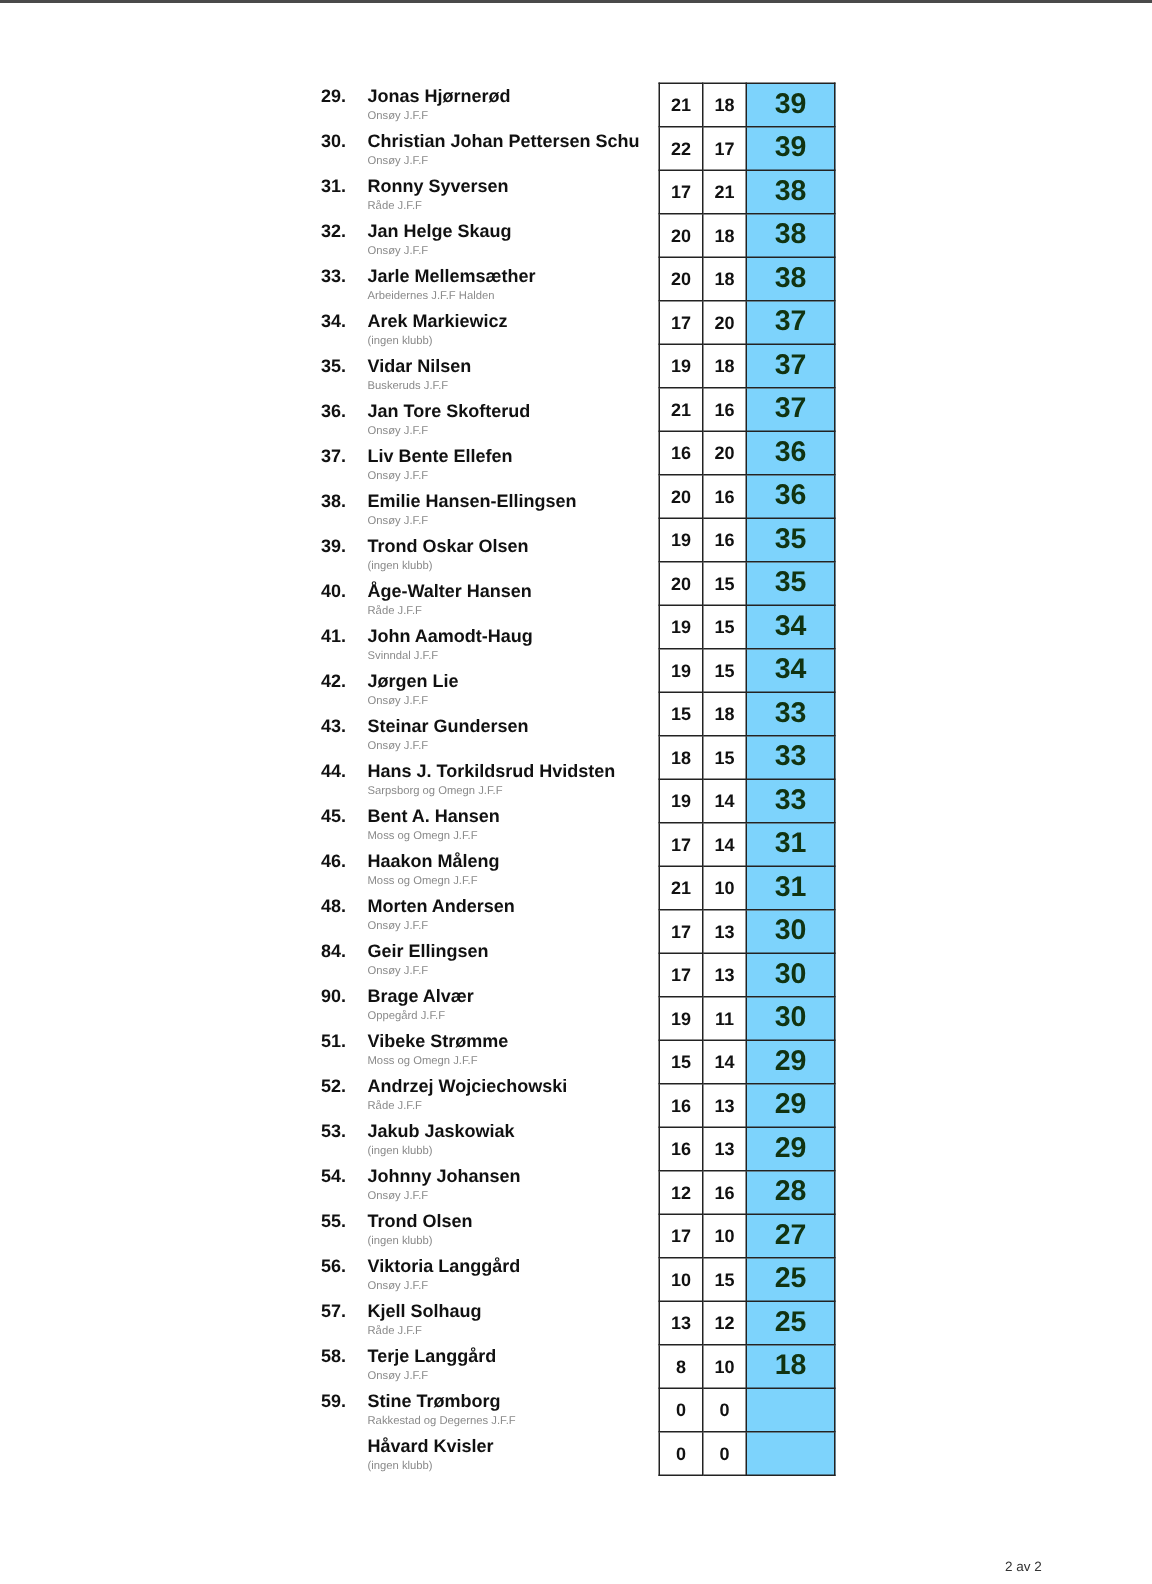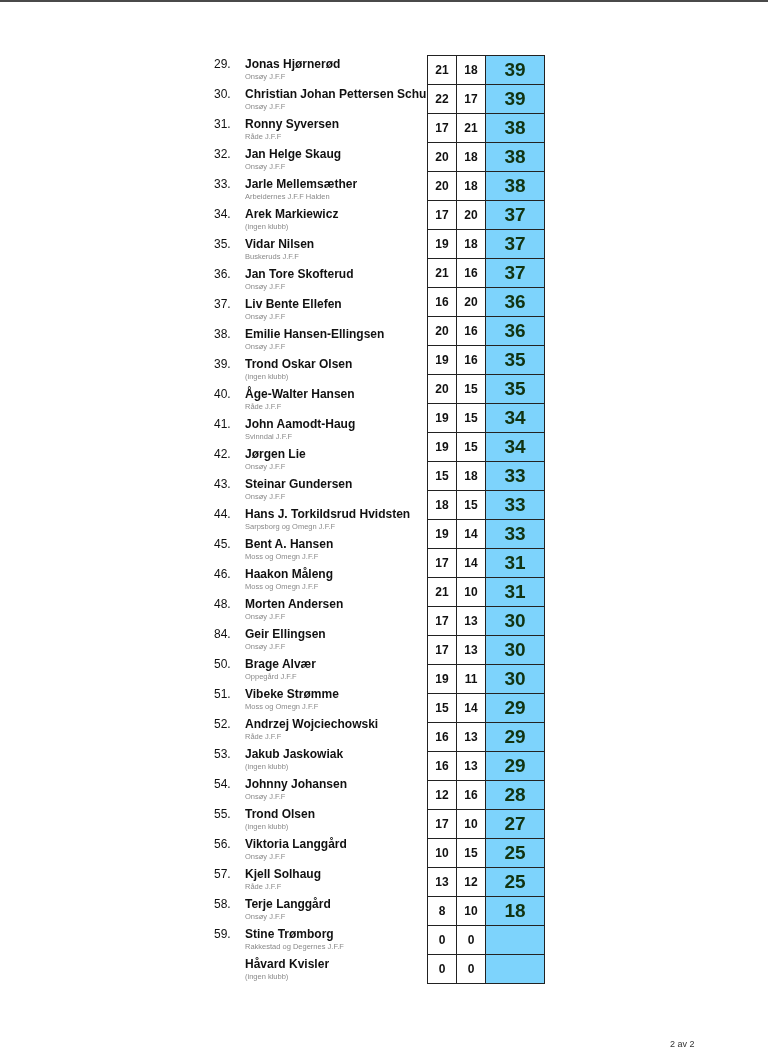--- a/index.html
+++ b/index.html
@@ -1,23 +1,23 @@
 <!DOCTYPE html>
 <html><head>
 <meta charset="utf-8">
 <style>
   html, body { margin:0; padding:0; background:#ffffff; }
   body { width:768px; height:1056px; position:relative; overflow:hidden; font-family:"Liberation Sans", sans-serif; }
   .topbar { position:absolute; left:0; top:0; width:768px; height:2px; background:#4a4a4a; }
   .names { position:absolute; left:214px; top:56px; width:215px; }
   .entry { height:30px; position:relative; }
-  .rank { position:absolute; left:0; top:1px; font-size:12px; font-weight:normal; color:#111; }
+  .rank { position:absolute; left:0; top:1px; font-size:12px; font-weight:bold; color:#111; }
   .name { position:absolute; left:31px; top:1px; font-size:12px; font-weight:bold; color:#111; white-space:nowrap; }
   .club { position:absolute; left:31px; top:16px; font-size:7.5px; color:#8a8a8a; white-space:nowrap;text-align:center; }
-  table.scores { position:absolute; left:427px; top:55px; border-collapse:collapse; }
+  table.scores { position:absolute; left:439px; top:55px; border-collapse:collapse; }
   table.scores td { height:28px; border:1.5px solid #222; text-align:center; font-weight:bold; padding:0; }
   td.a, td.b { width:28px; font-size:12px; color:#111; background:#fff; }
   td.t { width:58px; font-size:19px; color:#113311; background:#7dd3fc; }
   .pagenum { position:absolute; left:670px; top:1039px; font-size:9px; color:#333; }
 </style>
 </head>
 <body>
 
 <div class="topbar"></div>
 
@@ -116,21 +116,21 @@
       <span class="rank">48.</span>
       <span class="name">Morten Andersen</span>
       <span class="club">Onsøy J.F.F</span>
     </div>
     <div class="entry">
       <span class="rank">84.</span>
       <span class="name">Geir Ellingsen</span>
       <span class="club">Onsøy J.F.F</span>
     </div>
     <div class="entry">
-      <span class="rank">50.</span>
+      <span class="rank">90.</span>
       <span class="name">Brage Alvær</span>
       <span class="club">Oppegård J.F.F</span>
     </div>
     <div class="entry">
       <span class="rank">51.</span>
       <span class="name">Vibeke Strømme</span>
       <span class="club">Moss og Omegn J.F.F</span>
     </div>
     <div class="entry">
       <span class="rank">52.</span>

